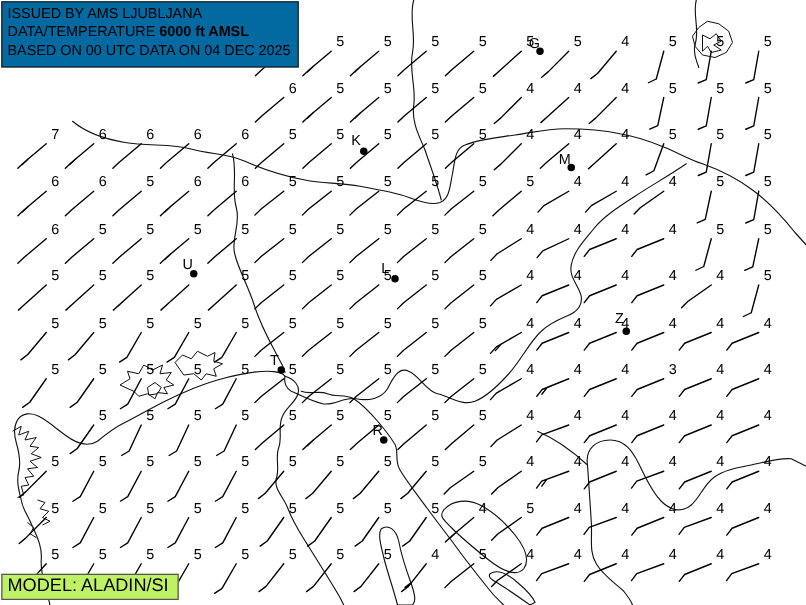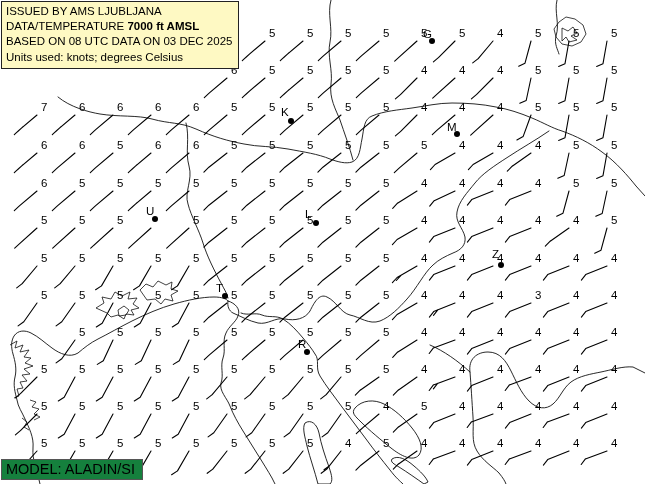--- a/index.html
+++ b/index.html
@@ -2,24 +2,24 @@
 <html><head>
 <meta charset="utf-8">
 <style>
   html,body{margin:0;padding:0;background:#fff;}
   #stage{position:relative;width:645px;height:484px;background:#ffffff;overflow:hidden;
          font-family:"Liberation Sans", sans-serif;}
   svg{position:absolute;left:0;top:0;}
   .mapline{fill:none;stroke:#111;stroke-width:0.9;stroke-linejoin:round;stroke-linecap:round;}
   .lagoon{fill:none;stroke:#111;stroke-width:0.8;stroke-linejoin:round;}
   .island{fill:none;stroke:#111;stroke-width:0.9;}
-  .infobox{position:absolute;left:1px;top:1px;border:1px solid #222;background:#fef9c3;
+  .infobox{position:absolute;left:1px;top:1px;border:1px solid #222;background:#0369a1;
            padding:2px 6px 3px 4px;font-size:11.5px;line-height:15.2px;color:#000;white-space:nowrap;}
   .infobox .b{font-weight:bold;}
-  .modelbox{position:absolute;left:1px;top:459px;border:1px solid #555;background:#15803d;
+  .modelbox{position:absolute;left:1px;top:459px;border:1px solid #555;background:#bef264;
             padding:1px 7px 2px 4px;font-size:14.5px;color:#000;white-space:nowrap;}
 </style>
 </head>
 <body>
 
 <div id="stage">
 
   <svg width="645" height="484" viewBox="0 0 645 484">
     <g>
 
@@ -429,20 +429,19 @@
         <circle cx="225" cy="296" r="3" fill="#000"></circle>
         <text x="298" y="348" font-size="11.5" font-family="&quot;Liberation Sans&quot;, sans-serif" fill="#000">R</text>
         <circle cx="307" cy="352" r="3" fill="#000"></circle>
         <text x="492" y="258" font-size="11.5" font-family="&quot;Liberation Sans&quot;, sans-serif" fill="#000">Z</text>
         <circle cx="501" cy="265" r="3" fill="#000"></circle>
       </g>
   </svg>
 
   <div class="infobox">
     <div>ISSUED BY AMS LJUBLJANA</div>
-    <div><span>DATA/TEMPERATURE </span><span class="b">7000 ft AMSL</span></div>
-    <div>BASED ON 08 UTC DATA ON 03 DEC 2025</div>
-    <div>Units used: knots; degrees Celsius</div>
+    <div><span>DATA/TEMPERATURE </span><span class="b">6000 ft AMSL</span></div>
+    <div>BASED ON 00 UTC DATA ON 04 DEC 2025</div>
   </div>
 
   <div class="modelbox">MODEL: ALADIN/SI</div>
 
 </div>
 
 </body></html>

